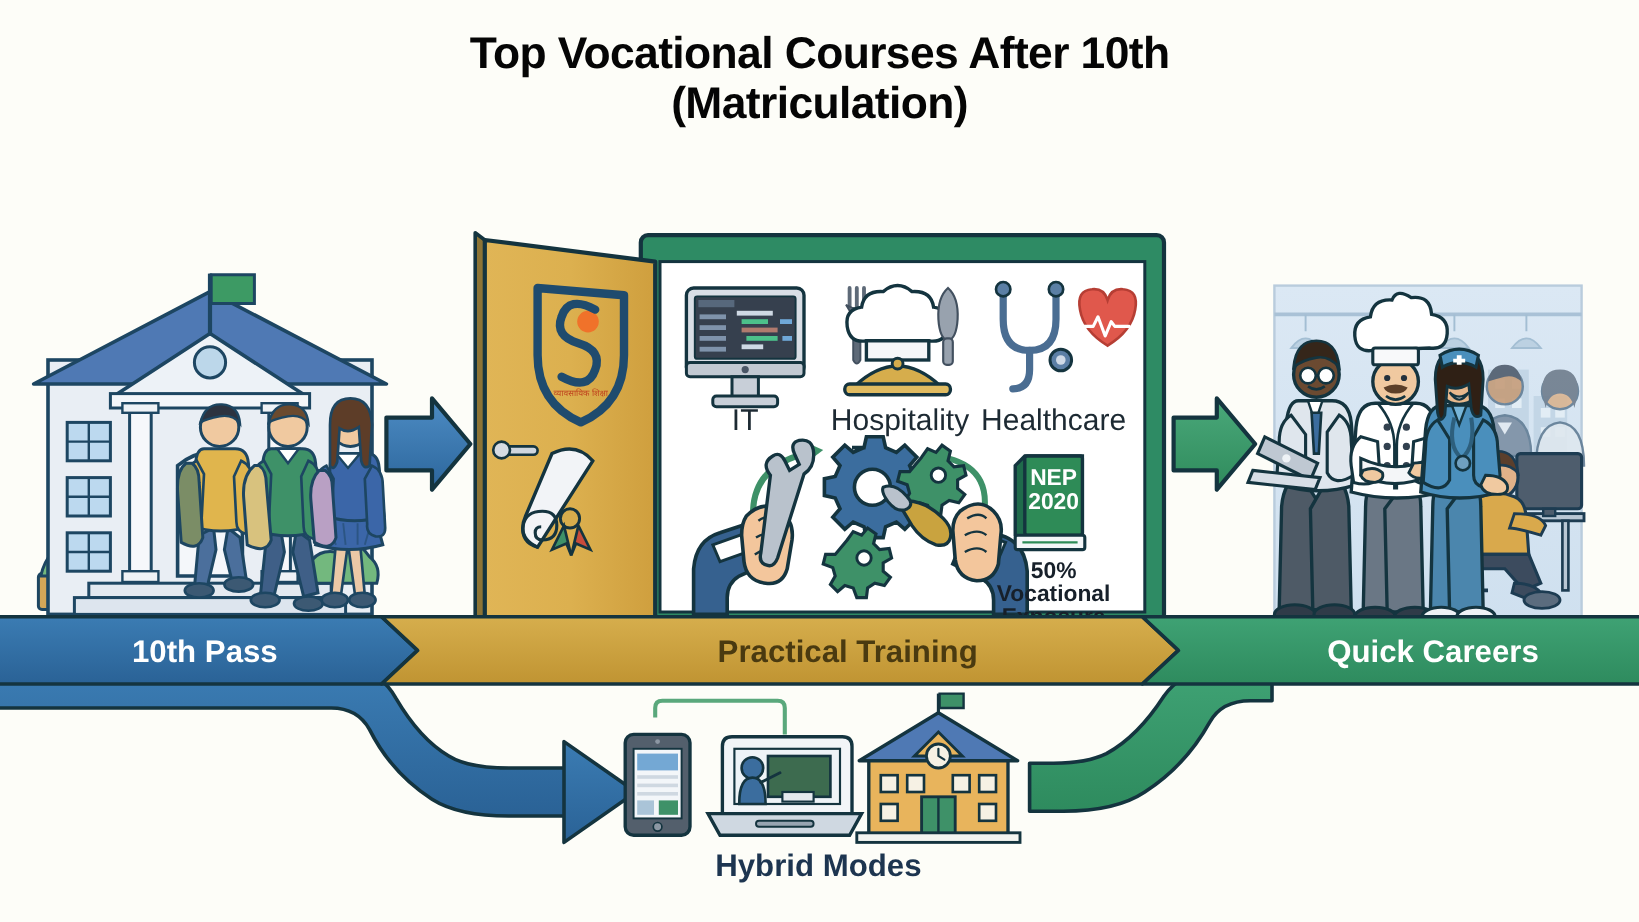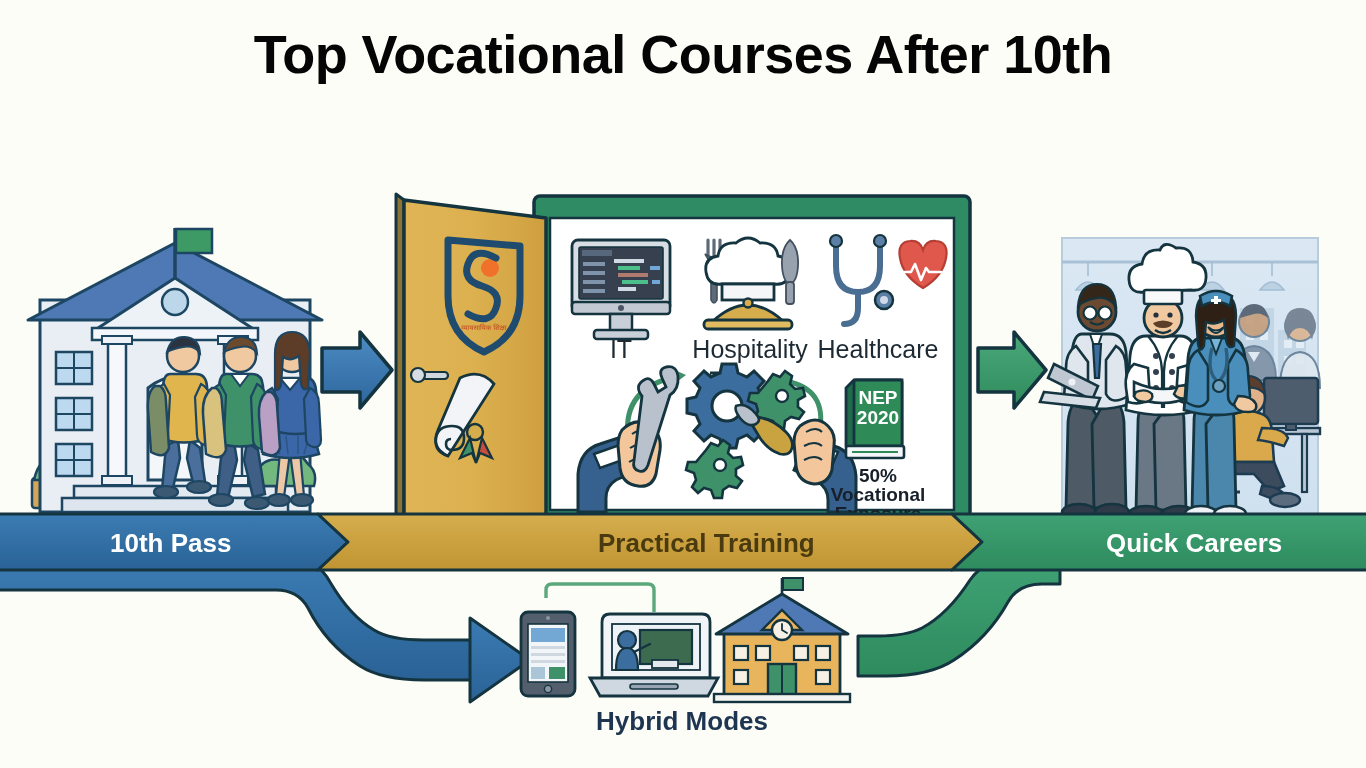--- a/index.html
+++ b/index.html
@@ -10,21 +10,21 @@
     overflow:hidden;
     position:relative;
   }
   #stage{position:absolute;inset:0;width:1366px;height:768px;}
   .title-wrap{
     position:absolute;left:0;top:24px;width:1366px;
     text-align:center;
     line-height:1.12;
   }
   .title-line{
-    font-size:54px;
+    font-size:37px;
     font-weight:700;
     color:#050505;
     letter-spacing:-0.5px;
     font-family:"Liberation Sans", sans-serif;
   }
   svg.scene{position:absolute;left:0;top:0;width:1366px;height:768px;}
   .lbl-band{
     font-family:"Liberation Sans", sans-serif;
     font-weight:700;
     font-size:26px;
@@ -71,20 +71,21 @@
     text-anchor:middle;
   }
 </style>
 </head>
 <body>
 
 <div id="stage">
 
   <div class="title-wrap">
     <div class="title-line">Top Vocational Courses After 10th</div>
+    <div class="title-line">(Matriculation)</div>
   </div>
 
   <svg class="scene" viewBox="0 0 1366 768">
     <defs>
       <linearGradient id="gBlueBand" x1="0" y1="0" x2="0" y2="1">
         <stop offset="0" stop-color="#3b7cb3"></stop>
         <stop offset="1" stop-color="#2a6296"></stop>
       </linearGradient>
       <linearGradient id="gGoldBand" x1="0" y1="0" x2="0" y2="1">
         <stop offset="0" stop-color="#d6ae4d"></stop>

